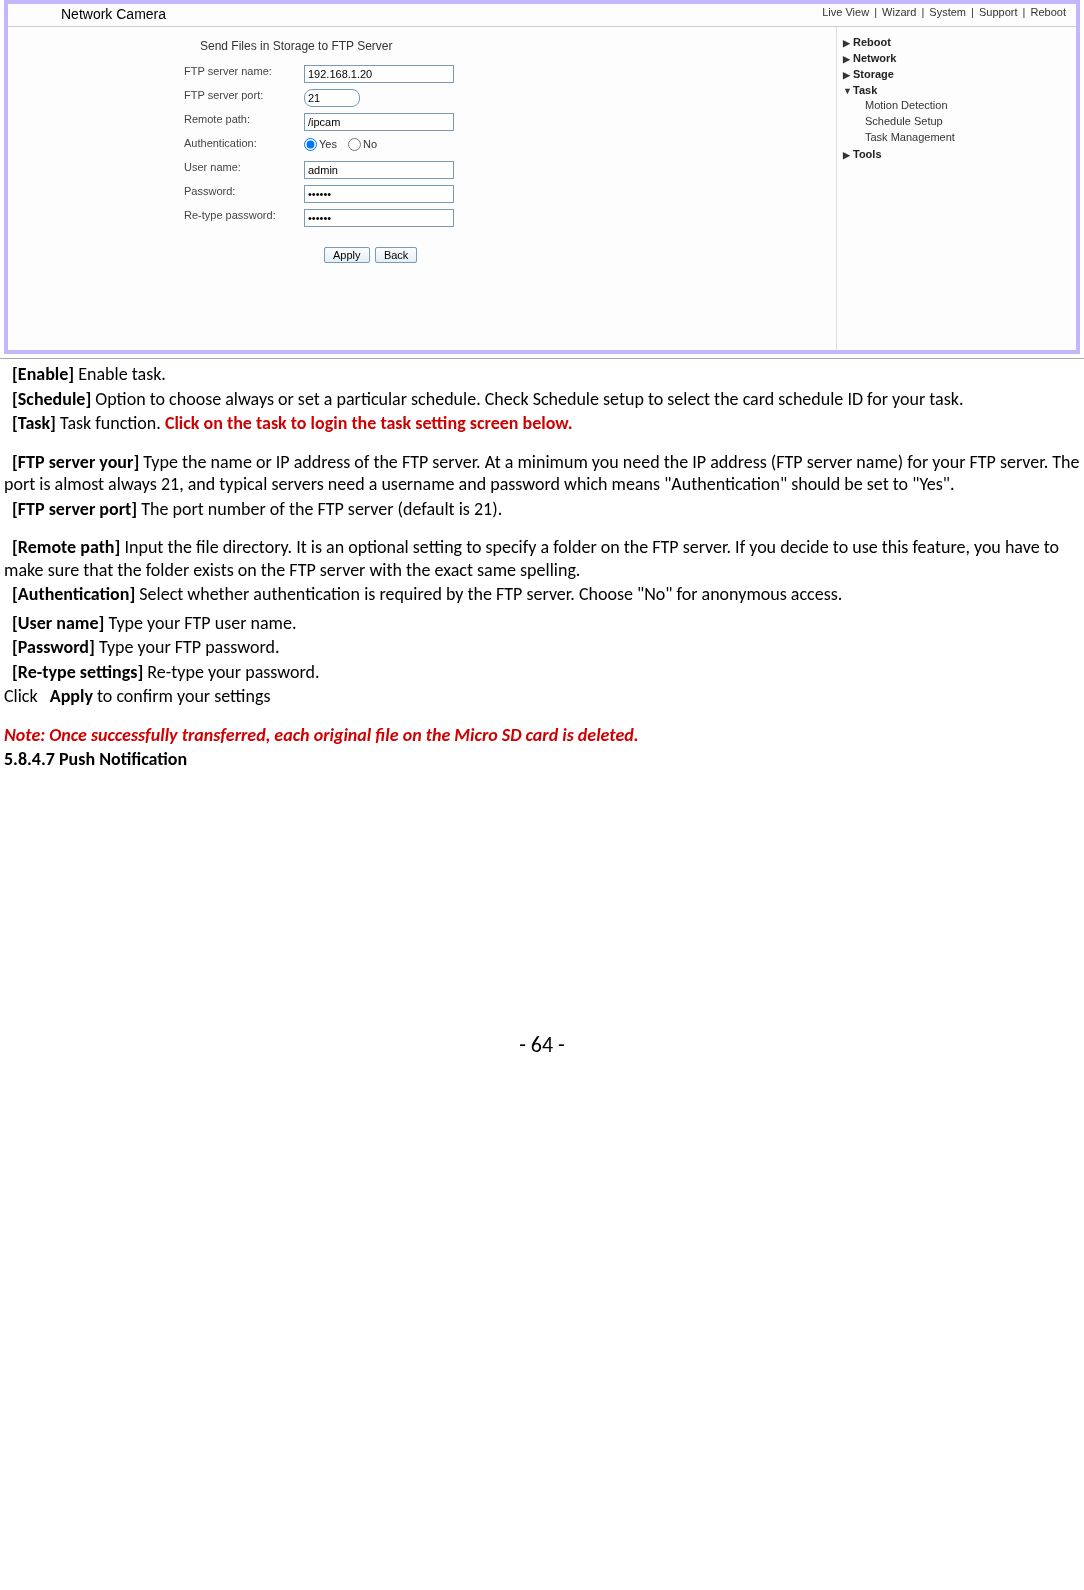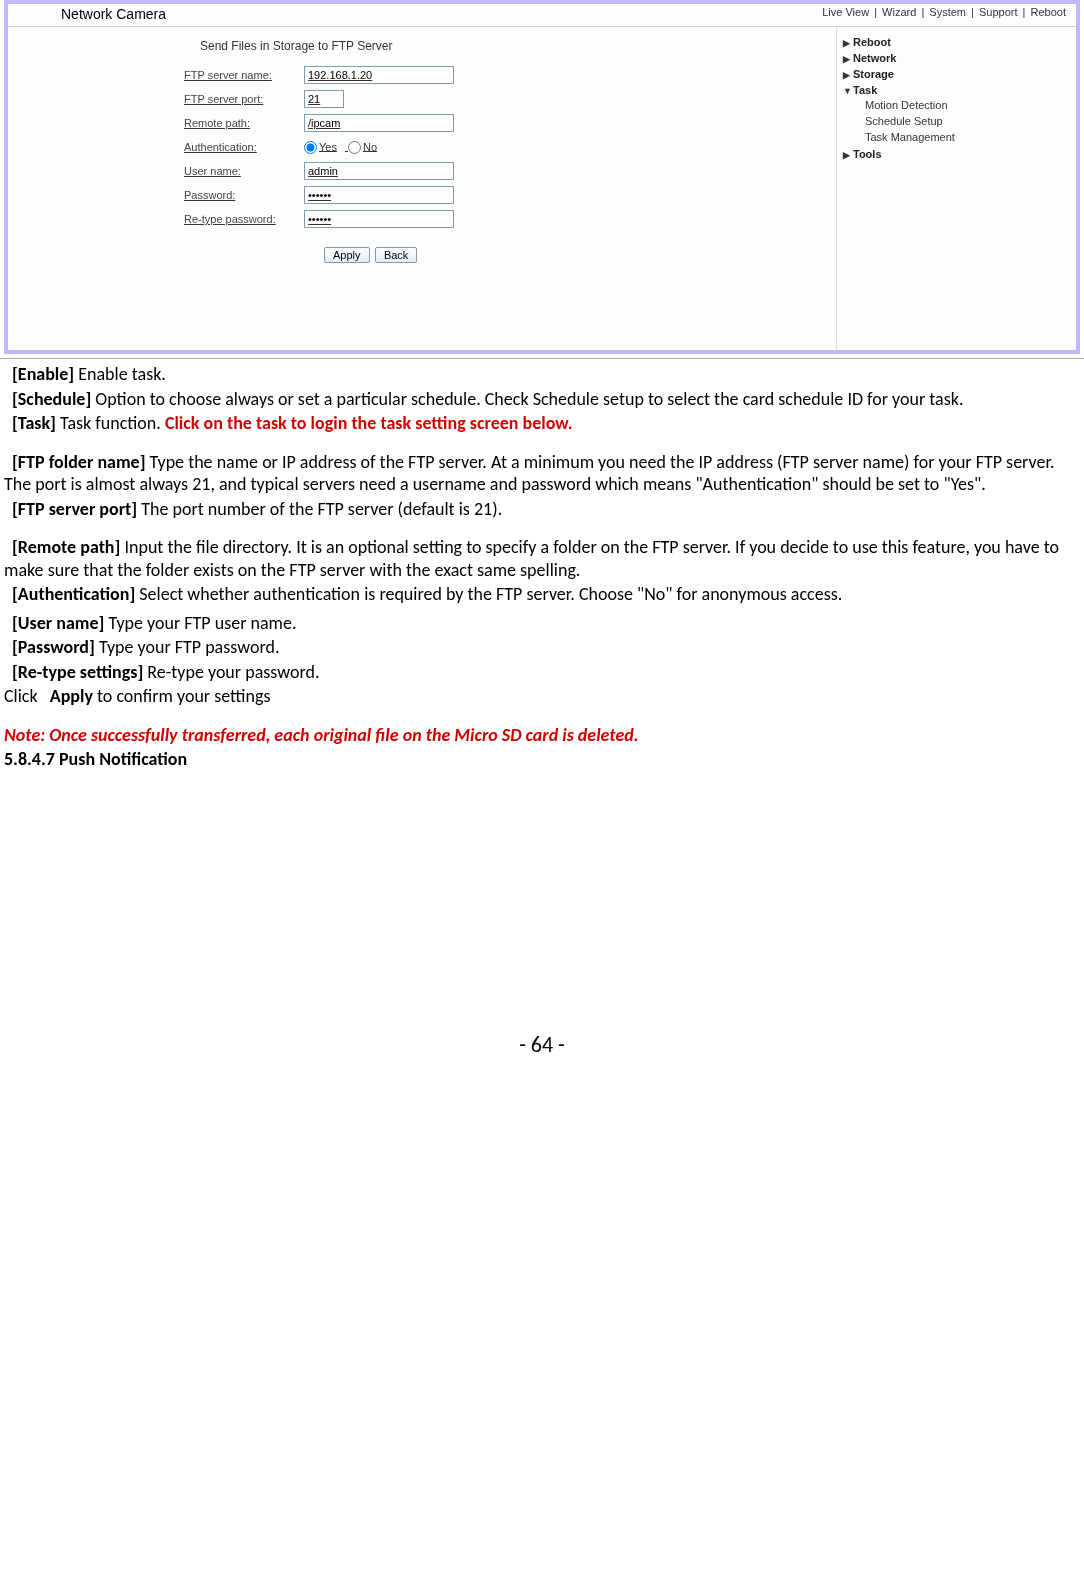--- a/index.html
+++ b/index.html
@@ -43,30 +43,30 @@
     padding:12px 0 0 176px;
     font-size:12px;
     color:#333;
   }
   .shot .main h4 {
     margin:0 0 12px 16px;
     font-size:12px;
     font-weight:normal;
     color:#333;
   }
-  .shot .row { display:flex; align-items:center; margin-bottom:4px; height:20px;text-decoration:underline;}
+  .shot .row { display:flex; margin-bottom:4px; height:20px;}
   .shot .row .lab { width:120px; font-size:11px; color:#444;}
   .shot .row input[type=text], .shot .row input[type=password] {
     width:150px; height:18px;
     border:1px solid #7a9ab5;
     font-size:11px;
     padding:0 3px;
     background:#fff;
   }
-  .shot .row.short input[type=text]{ width:40px;}
+  .shot .row.short input[type=text]{ width:56px;border-radius:8px;}
   .shot .radio-row { font-size:11px; }
   .shot .radio-row input { margin:0 2px 0 0; vertical-align:middle;}
   .shot .radio-row label { margin-right:8px; vertical-align:middle;}
   .shot .btnrow { margin:18px 0 0 140px;}
   .shot .btnrow button {
     font-size:11px;
     padding:1px 8px;
     border:1px solid #7a9ab5;
     background:linear-gradient(#fdfdfd,#e4eef7);
     border-radius:2px;
@@ -184,21 +184,21 @@
 </div>
 
 <div class="doc">
   <div class="block">
     <p><b>[Enable] </b><span>Enable task.</span></p>
     <p><b>[Schedule] </b><span>Option to choose always or set a particular schedule. Check Schedule setup to select the card schedule ID for your task.</span></p>
     <p><b>[Task] </b><span>Task function. </span><span class="red">Click on the task to login the task setting screen below.</span></p>
   </div>
 
   <div class="block">
-    <p><b>[FTP folder name] </b><span>Type the name or IP address of the FTP server. At a minimum you need the IP address (FTP server name) for your FTP server. The port is almost always 21, and typical servers need a username and password which means "Authentication" should be set to "Yes".</span></p>
+    <p><b>[FTP server your] </b><span>Type the name or IP address of the FTP server. At a minimum you need the IP address (FTP server name) for your FTP server. The port is almost always 21, and typical servers need a username and password which means "Authentication" should be set to "Yes".</span></p>
     <p><b>[FTP server port] </b><span>The port number of the FTP server (default is 21).</span></p>
   </div>
 
   <p><b>[Remote path] </b><span>Input the file directory. It is an optional setting to specify a folder on the FTP server. If you decide to use this feature, you have to make sure that the folder exists on the FTP server with the exact same spelling.</span></p>
   <p><b>[Authentication] </b><span>Select whether authentication is required by the FTP server. Choose "No" for anonymous access.</span></p>
 
   <p style="margin-top:6px;"><b>[User name] </b><span>Type your FTP user name.</span></p>
   <p><b>[Password] </b><span>Type your FTP password.</span></p>
   <p><b>[Re-type settings] </b><span>Re-type your password.</span></p>
   <p><span>Click </span><b>Apply</b><span> to confirm your settings</span></p>

